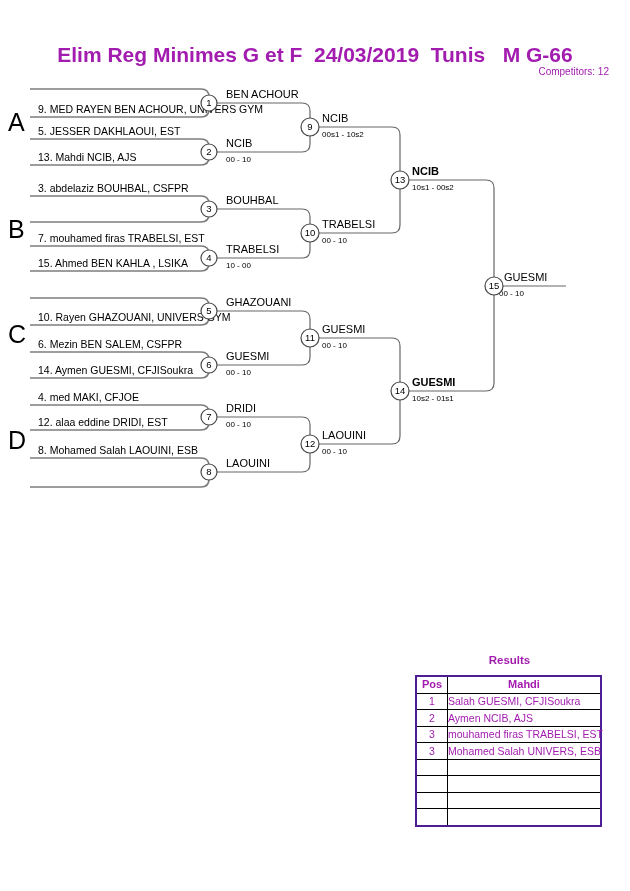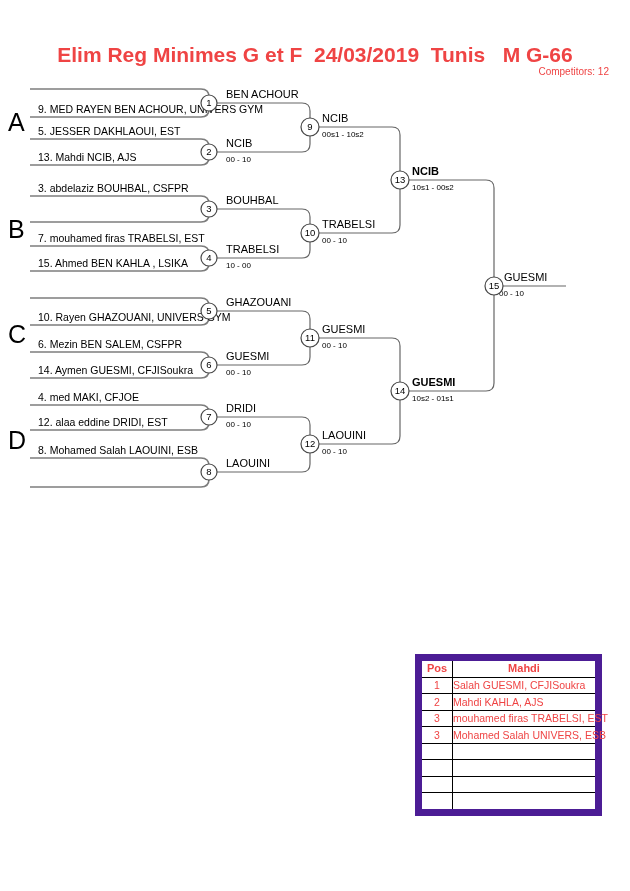--- a/index.html
+++ b/index.html
@@ -2,21 +2,21 @@
 <html><head>
 <meta charset="utf-8">
 <style>
   html, body { margin: 0; padding: 0; background: #fff; }
   .page {
     position: relative;
     width: 630px;
     height: 891px;
     background: #ffffff;
     font-family: "Liberation Sans", sans-serif;
-    color: #ef4444;
+    color: #a21caf;
     overflow: hidden;
   }
   .title {
     position: absolute;
     top: 44px; left: 0;
     width: 630px;
     text-align: center;
     font-size: 21px;
     font-weight: bold;
     white-space: pre;
@@ -43,21 +43,21 @@
   .results-title {
     text-align: center;
     font-size: 11.5px;
     font-weight: bold;
     margin: 0 0 9px 0;
   }
   table.res {
     border-collapse: collapse;
     width: 187px;
     table-layout: fixed;
-    border: 7px solid #4c1d95;
+    border: 2px solid #4c1d95;
   }
   table.res th, table.res td {
     border: 1px solid #000;
     height: 15.5px;
     font-size: 10.5px;
     padding: 0;
     line-height: 1;
   }
   table.res th { font-size: 11px; font-weight: bold; text-align: center; }
   th.pos-col { width: 30px; }
@@ -175,35 +175,36 @@
     <circle class="circ" cx="400" cy="180" r="9"></circle>
     <text class="num" x="400" y="183">13</text>
     <circle class="circ" cx="400" cy="391" r="9"></circle>
     <text class="num" x="400" y="394">14</text>
 
     <circle class="circ" cx="494" cy="286" r="9"></circle>
     <text class="num" x="494" y="289">15</text>
   </svg>
 
   <div class="results">
+    <div class="results-title">Results</div>
     <table class="res">
       <thead>
         <tr>
           <th class="pos-col">Pos</th>
           <th>Mahdi</th>
         </tr>
       </thead>
       <tbody>
         <tr>
           <td class="pos">1</td>
           <td class="name">Salah GUESMI, CFJISoukra</td>
         </tr>
         <tr>
           <td class="pos">2</td>
-          <td class="name">Mahdi KAHLA, AJS</td>
+          <td class="name">Aymen NCIB, AJS</td>
         </tr>
         <tr>
           <td class="pos">3</td>
           <td class="name">mouhamed firas TRABELSI, EST</td>
         </tr>
         <tr>
           <td class="pos">3</td>
           <td class="name">Mohamed Salah UNIVERS, ESB</td>
         </tr>
         <tr>

